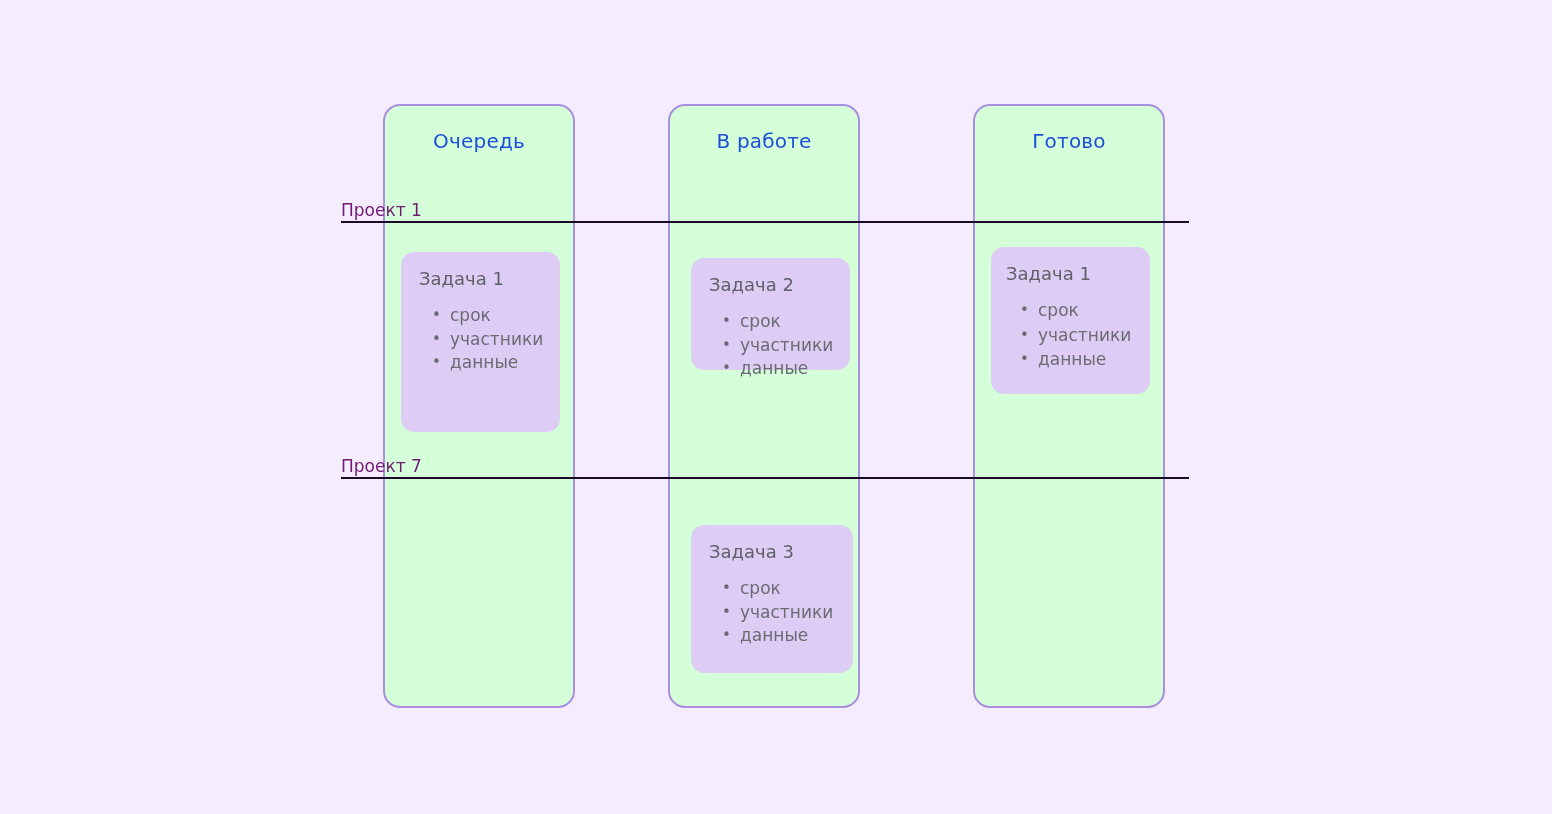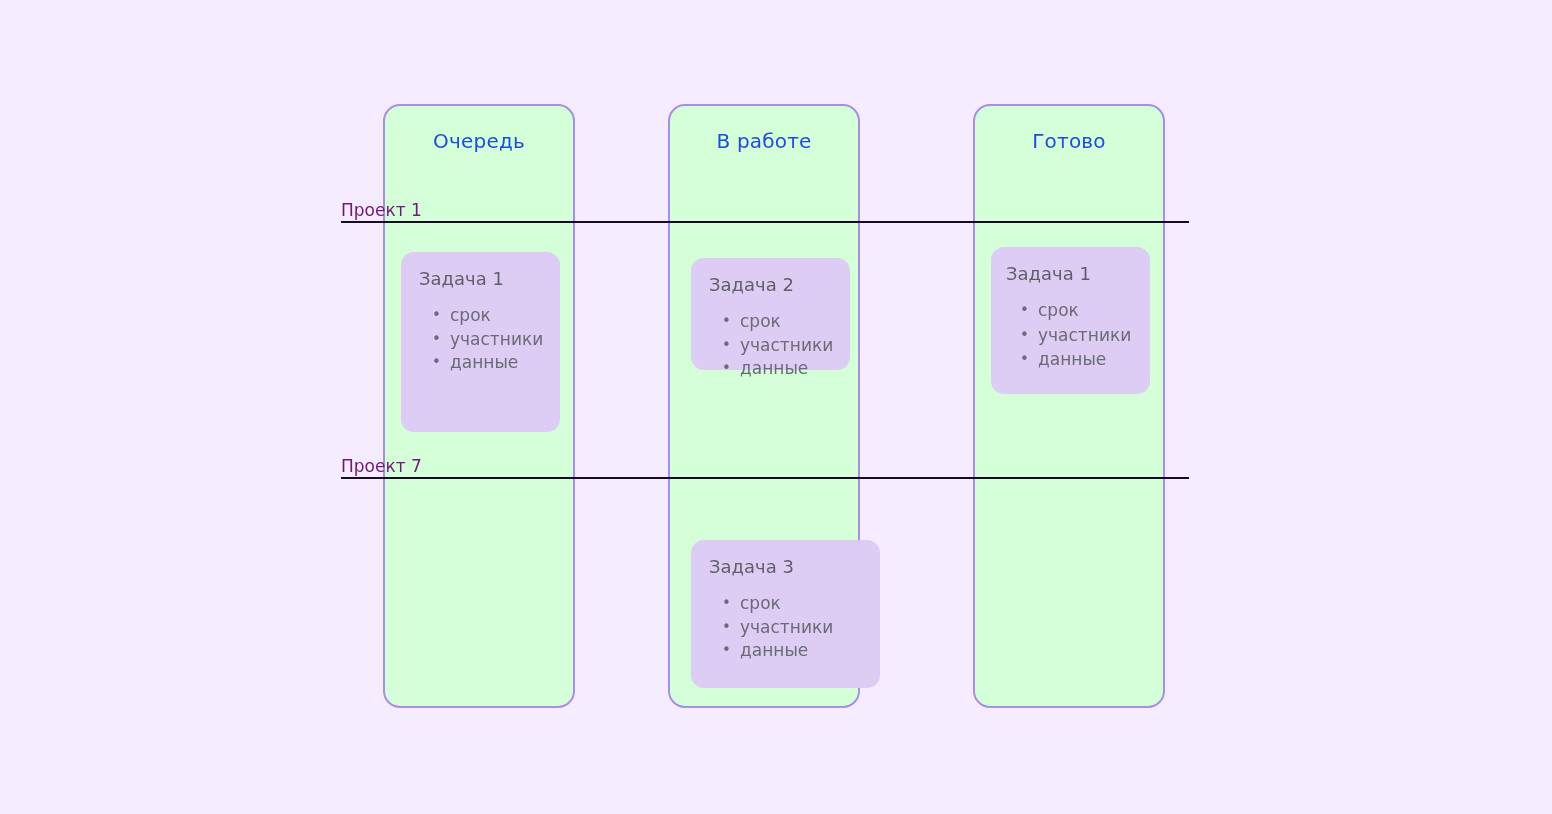--- a/index.html
+++ b/index.html
@@ -112,21 +112,21 @@
   #card-1 .card-list  { left: 29px; top: 52px; }
   #card-1 .card-list li { line-height: 23.5px; }
 
   
   #card-2 { left: 991px; top: 247px; width: 159px; height: 147px; }
   #card-2 .card-title { left: 15px; top: 16px; }
   #card-2 .card-list  { left: 27px; top: 51px; }
   #card-2 .card-list li { line-height: 24.5px; }
 
   
-  #card-3 { left: 691px; top: 540px; width: 189px; height: 148px; }
+  #card-3 { left: 691px; top: 525px; width: 162px; height: 148px; }
   #card-3 .card-title { left: 18px; top: 16px; }
   #card-3 .card-list  { left: 29px; top: 52px; }
   #card-3 .card-list li { line-height: 23.5px; }
 </style>
 </head>
 <body>
 
 <div id="board">
 
   <div class="column" id="col-0">

